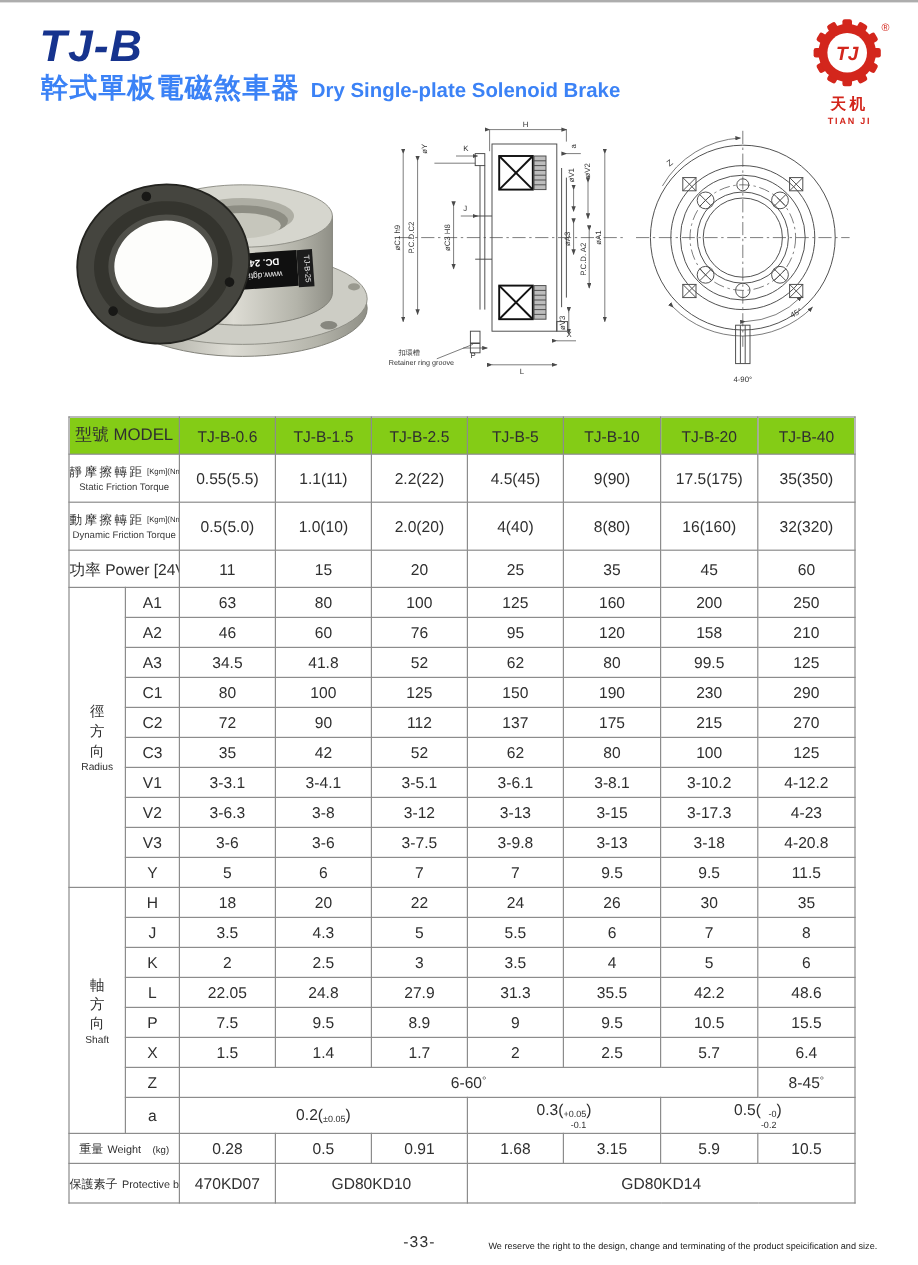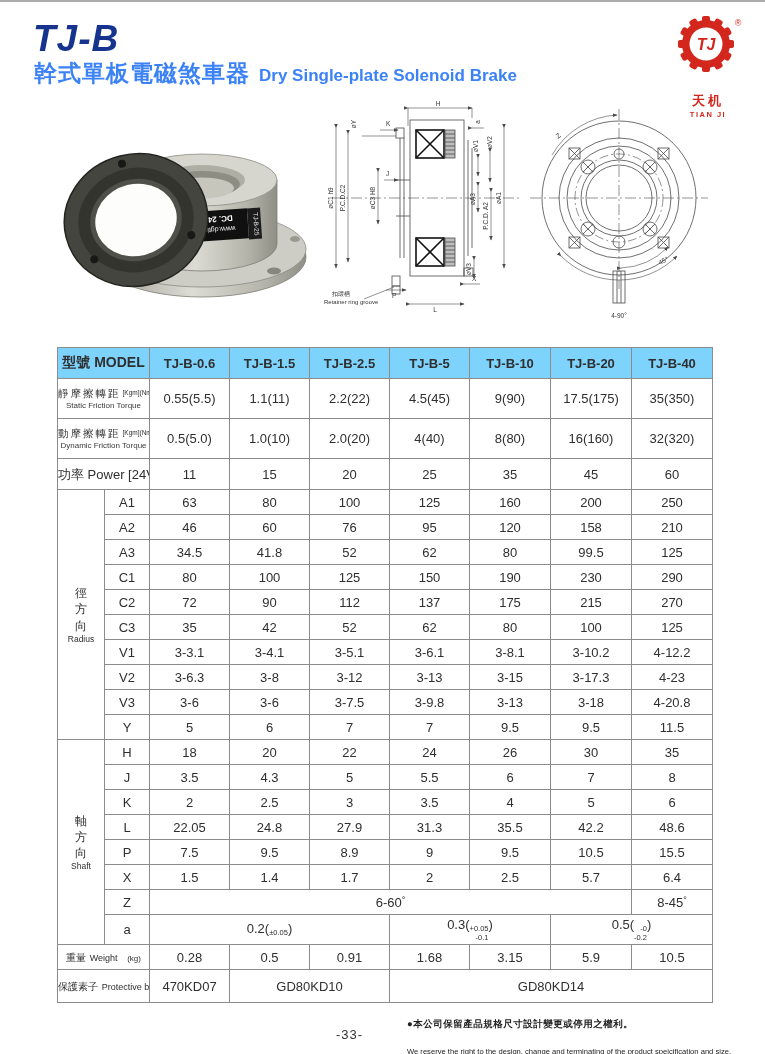--- a/index.html
+++ b/index.html
@@ -8,33 +8,33 @@
   .toprule{position:absolute;left:0;top:0;width:765px;height:2px;background:#adadad}
 
   
   .brand-title{position:absolute;left:33px;top:18px;font-size:37px;font-weight:bold;
                font-style:italic;color:#16338e;letter-spacing:1px}
   .subtitle{position:absolute;left:34px;top:58px;color:#3b82f6;white-space:nowrap}
   .subtitle .zh{font-size:23px;font-weight:bold;letter-spacing:1px}
   .subtitle .en{font-size:17px;font-weight:bold;margin-left:9px}
 
   .logo{position:absolute;left:666px;top:14px;width:84px;text-align:center;color:#d3261c}
-  .logo .zh{font-size:13px;font-weight:bold;font-family:"Liberation Serif",serif;letter-spacing:3px;margin-top:16px}
+  .logo .zh{font-size:13px;font-weight:bold;font-family:"Liberation Serif",serif;letter-spacing:3px;margin-top:1px}
   .logo .en{font-size:7.5px;font-weight:bold;letter-spacing:1.5px}
 
   
   .fig{position:absolute}
   svg text{font-family:"Liberation Sans",sans-serif}
 
   
   table.spec{position:absolute;left:57px;top:347px;width:655px;border-collapse:collapse;
              table-layout:fixed;color:#2f2f2f}
   table.spec td{border:1px solid #8c8c8c;text-align:center;vertical-align:middle;
                 font-size:13px;padding:0;overflow:hidden}
-  tr.r-head td{background:#7dd3fc;font-weight:bold;font-size:13px;height:30px}
+  tr.r-head td{background:#84cc16;font-weight:normal;font-size:13px;height:30px}
   tr.r-head td.modelhd{font-size:14px}
   tr.r-torque{height:40px}
   tr.r-power{height:31px}
   tr.r-dim{height:25px}
   tr.r-z{height:25px}
   tr.r-a{height:30px}
   tr.r-weight{height:25px}
   tr.r-band{height:33px}
 
   td.lab{text-align:left;padding:2px 2px 2px 4px}
@@ -611,15 +611,14 @@
     </td>
     <td>470KD07</td>
     <td colspan="2">GD80KD10</td>
     <td colspan="4">GD80KD14</td>
   </tr>
 </tbody>
   </table>
 
 <div class="pageno">-33-</div>
 <div class="note">
-  <div class="nzh">●本公司保留產品規格尺寸設計變更或停用之權利。</div>
   <div class="nen">We reserve the right to the design, change and terminating of the product speicification and size.</div>
 </div>
 
 </body></html>

